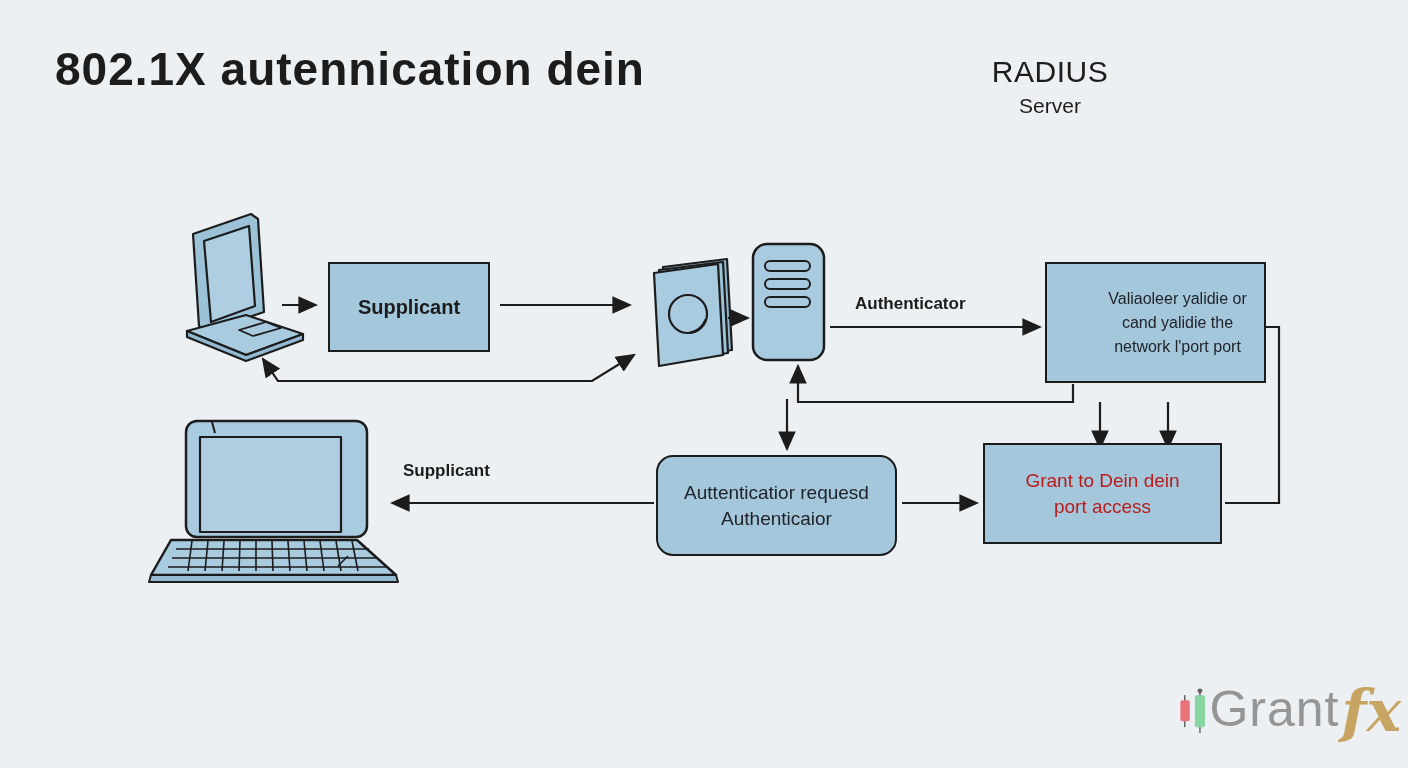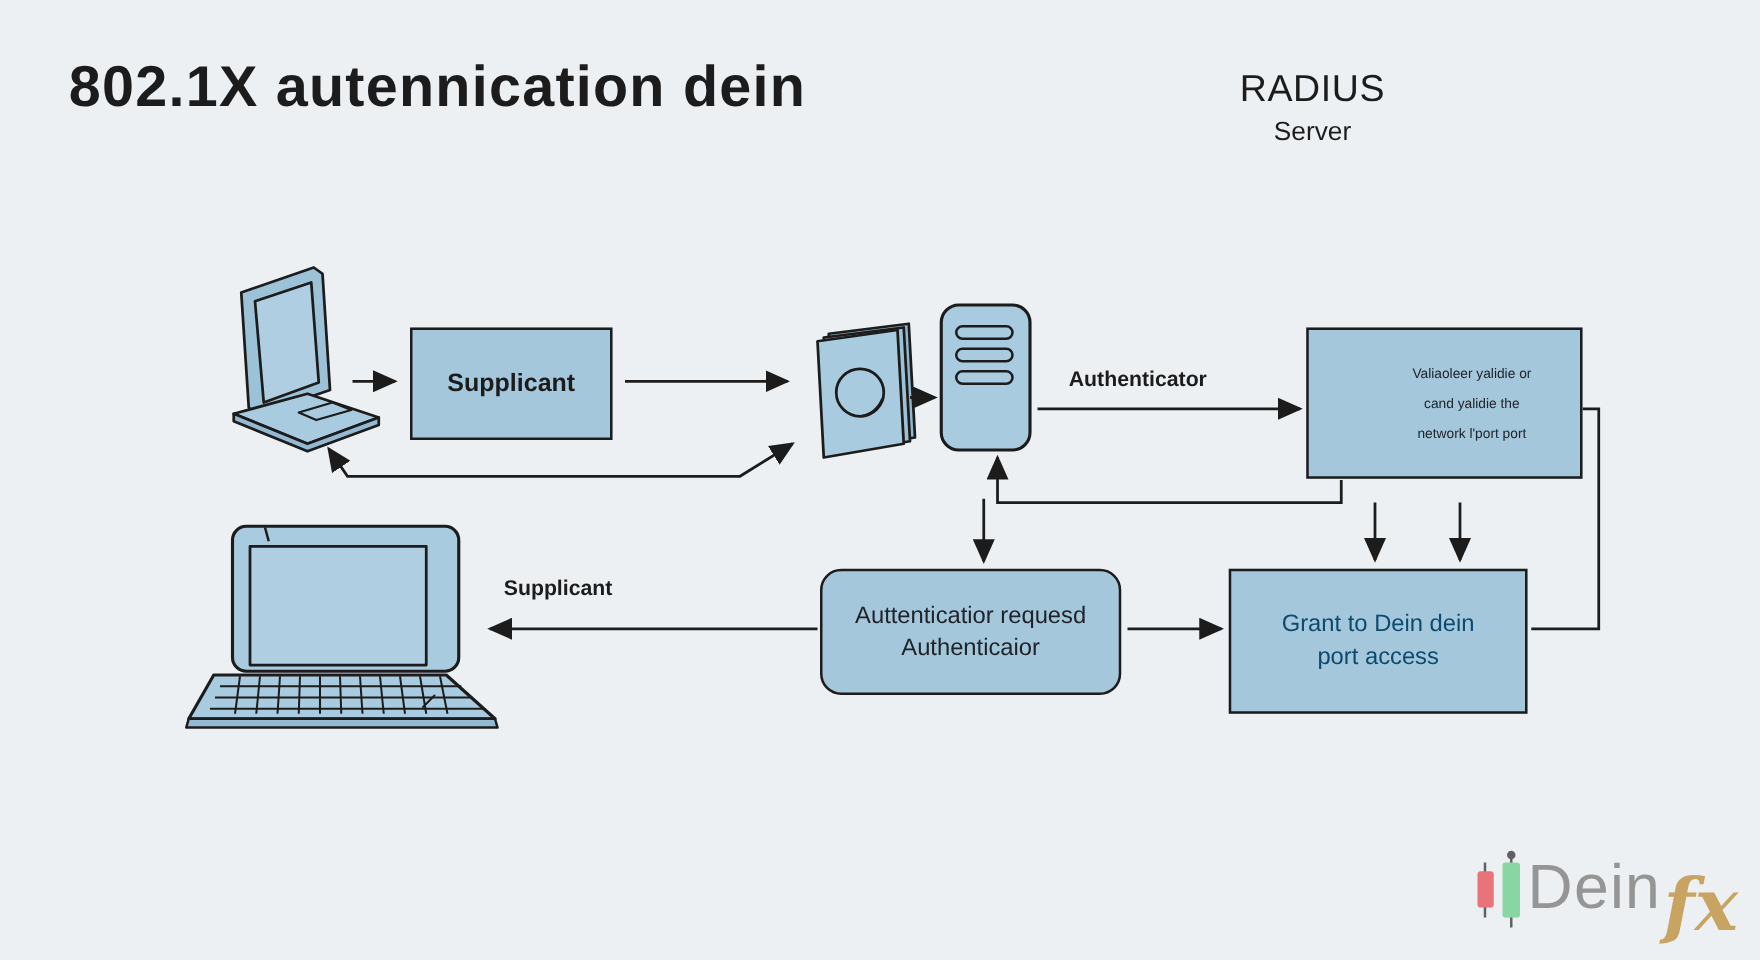--- a/index.html
+++ b/index.html
@@ -16,38 +16,38 @@
   }
   .radius-label{left:955px;top:55px;width:190px;text-align:center;}
   .radius-line1{font-size:30px;font-weight:400;letter-spacing:.5px;}
   .radius-line2{font-size:21px;font-weight:400;margin-top:5px;}
   .node{
     background:#a4c7dc;border:2.5px solid #1c1c1c;
     display:flex;flex-direction:column;align-items:center;justify-content:center;
     text-align:center;box-sizing:border-box;
   }
   .node-supplicant{left:328px;top:262px;width:162px;height:90px;font-size:20px;font-weight:700;}
-  .node-validate{left:1045px;top:262px;width:221px;height:121px;font-size:11px;line-height:24px;color:#20242a;padding-left:44px;}
+  .node-validate{left:1045px;top:262px;width:221px;height:121px;font-size:16px;line-height:24px;color:#20242a;padding-left:44px;}
   .node-authreq{left:656px;top:455px;width:241px;height:101px;font-size:19px;line-height:26px;color:#20242a;border-radius:17px;}
-  .node-grant{left:983px;top:455px;width:239px;height:116px;font-size:19px;line-height:26px;color:#0c4a6e;}
+  .node-grant{left:983px;top:443px;width:239px;height:101px;font-size:19px;line-height:26px;color:#b91c1c;}
   .flow-label{font-size:17px;font-weight:700;}
   .label-authenticator{left:855px;top:294px;width:165px;}
   .label-supplicant-bottom{left:403px;top:461px;width:125px;}
   .artwork{left:0;top:0;width:1408px;height:768px;}
   .watermark{
     left:1176px;top:672px;width:225px;height:90px;
     display:flex;align-items:flex-start;opacity:.92;
   }
   .wm-cafe{
     font-size:50px;color:#8e8e8e;font-weight:400;letter-spacing:1px;
     line-height:1;margin-top:12px;
   }
   .wm-fx{
     font-family:"DejaVu Serif", serif;font-style:italic;font-weight:700;
-    font-size:58px;color:#c59e57;line-height:1;margin-left:2px;margin-top:23px;
+    font-size:58px;color:#c59e57;line-height:1;margin-left:2px;margin-top:10px;
   }
 </style>
 </head>
 <body>
 
 <div class="stage">
 
   <svg class="abs artwork" viewBox="0 0 1408 768" xmlns="http://www.w3.org/2000/svg">
     <defs>
       <marker id="ah" markerWidth="9" markerHeight="8" refX="8" refY="4" orient="auto-start-reverse" markerUnits="strokeWidth">
@@ -142,17 +142,17 @@
   <div class="abs watermark">
     <svg width="46" height="74" viewBox="0 0 46 74">
       <g stroke="#555" stroke-width="2">
         <line x1="12" y1="18" x2="12" y2="62"></line>
         <line x1="33" y1="10" x2="33" y2="70"></line>
       </g>
       <circle cx="33" cy="12" r="3.4" fill="#555"></circle>
       <rect x="6" y="25" width="13" height="29" rx="2.5" fill="#e8696f"></rect>
       <rect x="26" y="18" width="14" height="44" rx="2.5" fill="#80d59c"></rect>
     </svg>
-    <span class="wm-cafe">Dein</span>
+    <span class="wm-cafe">Grant</span>
     <span class="wm-fx">fx</span>
   </div>
 
 </div>
 
 </body></html>

